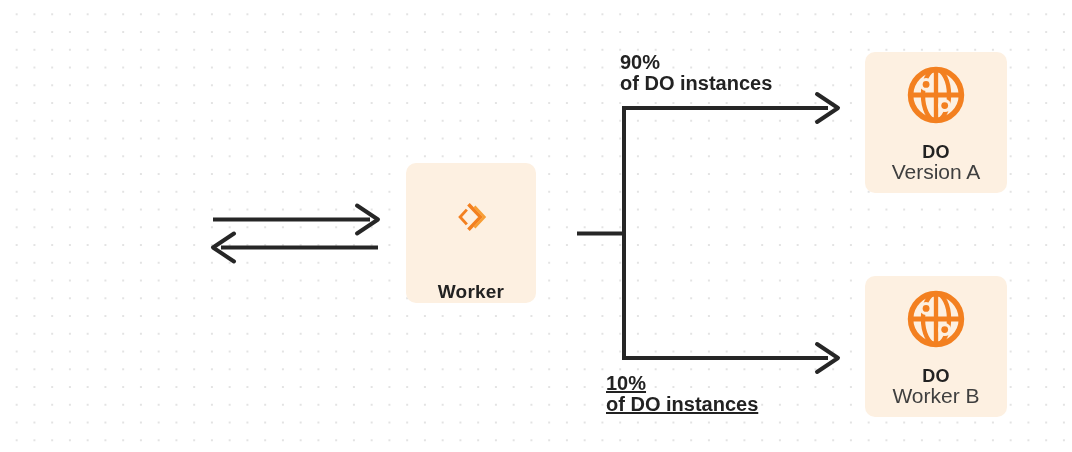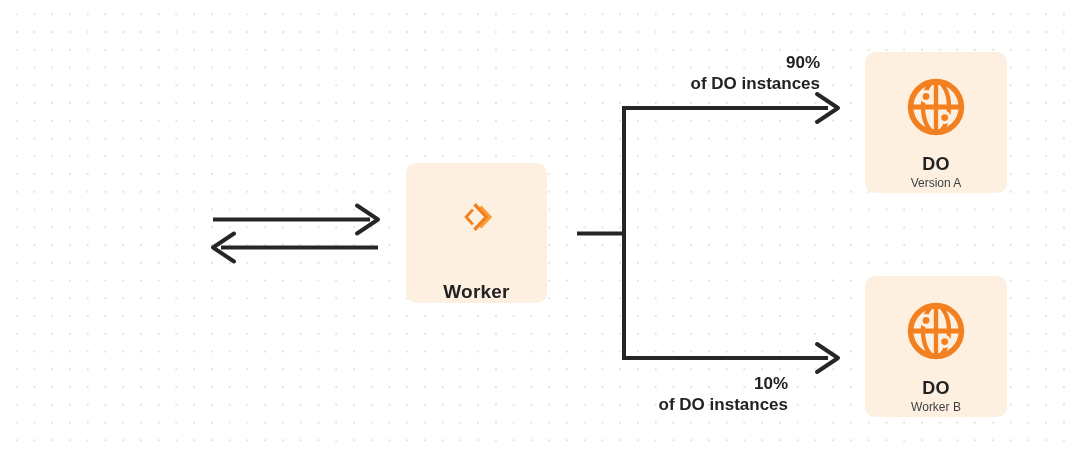--- a/index.html
+++ b/index.html
@@ -34,27 +34,27 @@
   }
   .node {
     position: absolute;
     border-radius: 10px;
     display: flex;
     flex-direction: column;
     align-items: center;
     box-sizing: border-box;
   }
   .node-gray  { background: var(--node-gray-bg, #f5f5f6); }
-  .node-cream { background: var(--node-cream-bg, #fdf0e1); justify-content: flex-end; }
+  .node-cream { background: var(--node-cream-bg, #fdf0e1); }
   .node-client {
     left: 43px; top: 162px; width: 142px; height: 141px;
     justify-content: center;
   }
   .node-worker {
-    left: 406px; top: 163px; width: 141px; height: 140px;
+    left: 406px; top: 163px; width: 130px; height: 140px;
     padding-top: 38px;
     gap: 28px;
   }
   .node-do-a { left: 865px; top: 52px;  width: 142px; height: 141px; padding-top: 12px; }
   .node-do-b { left: 865px; top: 276px; width: 142px; height: 141px; padding-top: 12px; }
   .node-label {
     font-size: 19px;
     font-weight: 700;
     color: var(--text-dark, #222222);
     letter-spacing: 0.2px;
@@ -63,37 +63,37 @@
   .worker-label { margin-top: 20px; }
   .do-title {
     margin-top: 16px;
     font-size: 18px;
     font-weight: 700;
     line-height: 20px;
     color: var(--text-dark, #222222);
     letter-spacing: 0.3px;
   }
   .do-subtitle {
-    font-size: 12px;
+    font-size: 21px;
     font-weight: 400;
     line-height: 19px;
     color: var(--text-muted, #3f3f3f);
   }
   .icon-box { display: block; }
   .percent-label {
     position: absolute;
     width: 200px;
-    text-align: right;
-    font-size: 17px;
+    text-align: left;
+    font-size: 20px;
     font-weight: 700;
     line-height: 21px;
     color: var(--text-dark, #222222);
   }
   .percent-label-top    { left: 620px; top: 52px; }
-  .percent-label-bottom { left: 588px; top: 373px; }
+  .percent-label-bottom { left: 606px; top: 373px; text-decoration: underline; }
   .percent-label span { display: block; }
 </style>
 </head>
 <body>
 
 <div class="canvas">
 
   <svg class="edges-layer" viewBox="0 0 1072 452">
 
     <g>

